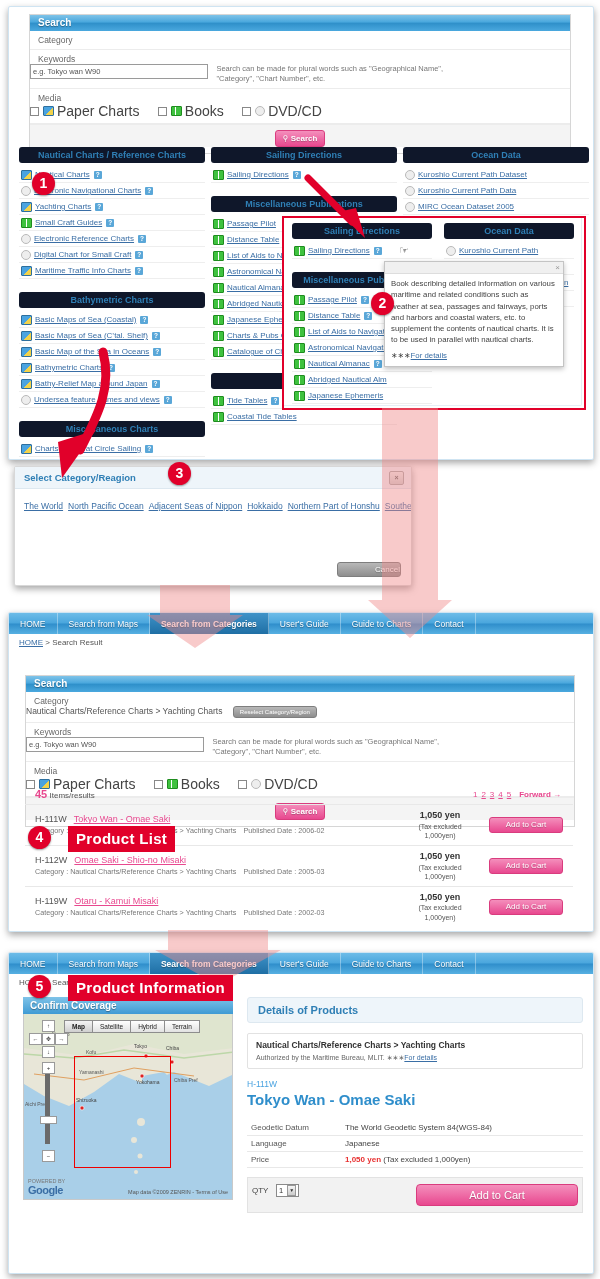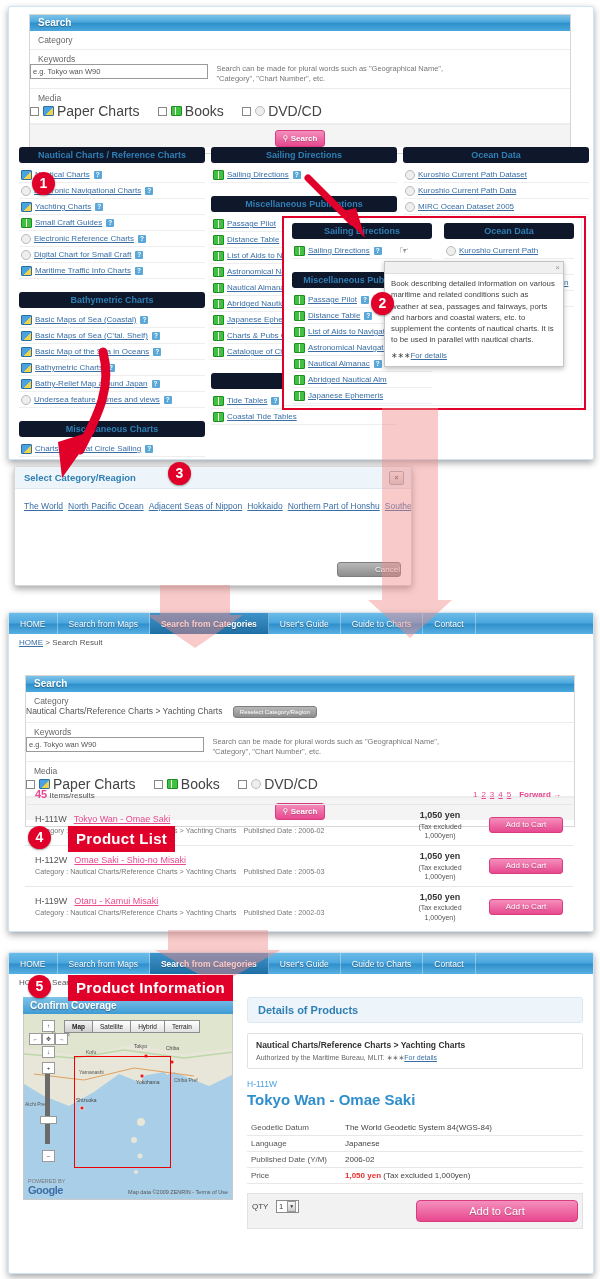--- a/index.html
+++ b/index.html
@@ -602,24 +602,20 @@
       <tbody id="spectbody">
           <tr>
             <td class="k">Geodetic Datum</td>
             <td>The World Geodetic System 84(WGS-84)</td>
           </tr>
           <tr>
             <td class="k">Language</td>
             <td>Japanese</td>
           </tr>
           <tr>
-            <td class="k">Published Date (Y/M)</td>
-            <td>2006-02</td>
-          </tr>
-          <tr>
             <td class="k">Price</td>
             <td><span class="price">1,050 yen</span> <span>(Tax excluded 1,000yen)</span></td>
           </tr>
         </tbody>
     </table>
     <div class="qtybar">
       <div>
         <span style="font-size:8px;color:#444;">QTY</span>
         <span class="qtysel">
           <span>1</span>

